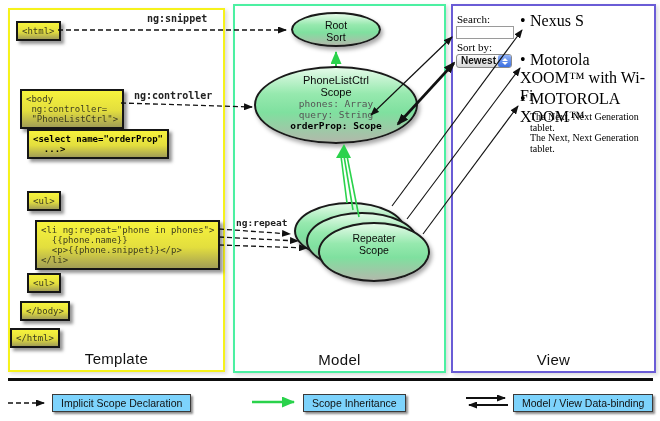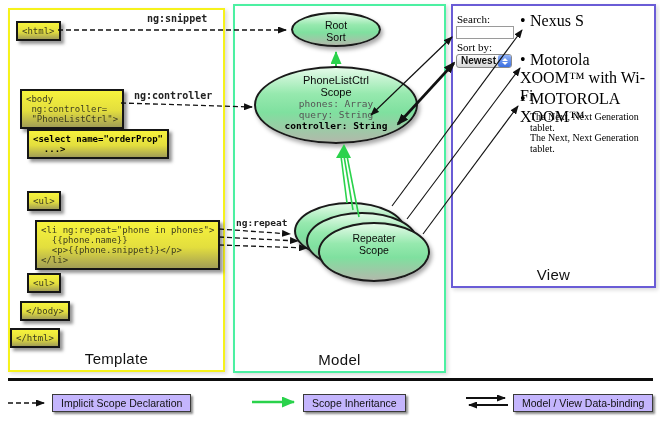--- a/index.html
+++ b/index.html
@@ -3,21 +3,21 @@
 <meta charset="utf-8">
 <style>
   html,body{margin:0;padding:0;background:#fff;}
   #stage{position:relative;width:660px;height:421px;background:#fff;overflow:hidden;
          font-family:"Liberation Sans",sans-serif;}
   .col{position:absolute;box-sizing:border-box;background:#fff;box-shadow:2px 2px 4px rgba(0,0,0,0.15);}
   .col-label{position:absolute;bottom:3px;left:0;width:100%;text-align:center;
              font-size:15px;color:#111;letter-spacing:0.3px;}
   #col-template{left:8px;top:8px;width:217px;height:364px;border:2px solid #f6f21c;}
   #col-model{left:233px;top:4px;width:213px;height:369px;border:2px solid #4cf0a2;}
-  #col-view{left:451px;top:4px;width:205px;height:284px;border:2px solid #6a5cd6;}
+  #col-view{left:451px;top:4px;width:205px;height:369px;border:2px solid #6a5cd6;}
 
   .codebox{position:absolute;white-space:pre;font-family:"DejaVu Sans Mono",monospace;
            font-size:9px;line-height:10px;color:#3c3c20;padding:3px 4px;
            background:linear-gradient(180deg,#f7f33c 0%,#e3de3e 55%,#a29e55 100%);
            border:2px solid #161616;box-shadow:3px 3px 3px rgba(50,50,50,0.5);z-index:10;}
   .codebox.bold{font-weight:bold;color:#000;}
 
   .edge-label{position:absolute;font-family:"DejaVu Sans Mono",monospace;font-weight:bold;
               font-size:10px;color:#222;z-index:12;}
 
@@ -46,21 +46,21 @@
   .tri-down{width:0;height:0;border-left:3px solid transparent;border-right:3px solid transparent;
             border-top:3px solid #fff;}
 
   .vw-item{position:absolute;left:520px;width:135px;z-index:10;font-family:"Liberation Serif",serif;color:#000;}
   .vw-item .name{font-size:16px;}
   .vw-item .name .bullet{display:inline-block;width:10px;}
   .vw-item .desc{font-size:10px;margin-top:6px;padding-left:10px;}
 
   #legend-rule{position:absolute;left:8px;top:378px;width:645px;height:3px;background:#0d0d0d;z-index:10;}
   .legend-box{position:absolute;top:394px;height:18px;box-sizing:border-box;border:1px solid #3a3a3a;
-              background:#c4b5fd;box-shadow:2px 2px 2px rgba(0,0,0,0.45);display:flex;
+              background:#7dd3fc;box-shadow:2px 2px 2px rgba(0,0,0,0.45);display:flex;
               align-items:center;padding:0 8px;font-size:10.5px;color:#111;z-index:10;white-space:nowrap;}
 </style>
 </head>
 <body>
 
 <div id="stage">
 
   <div class="col" id="col-template">
     <div class="col-label">Template</div>
   </div>
@@ -96,21 +96,21 @@
 Sort</div>
     </div>
   </div>
 
   <div class="scope" style="left:254px;top:66px;width:164px;height:78px;">
     <div class="scope-inner" style="top:6px;">
       <div class="scope-title">PhoneListCtrl
 Scope</div>
       <div class="scope-prop">phones: Array</div>
       <div class="scope-prop">query: String</div>
-      <div class="scope-prop bold">controller: String</div>
+      <div class="scope-prop bold">orderProp: Scope</div>
     </div>
   </div>
 
   <div class="scope" style="left:294px;top:202px;width:112px;height:58px;"></div>
   <div class="scope" style="left:306px;top:212px;width:112px;height:58px;"></div>
   <div class="scope" style="left:318px;top:222px;width:112px;height:60px;">
     <div class="scope-inner" style="top:8px;">
       <div class="scope-title" style="font-size:10.5px;">Repeater
 Scope</div>
     </div>

